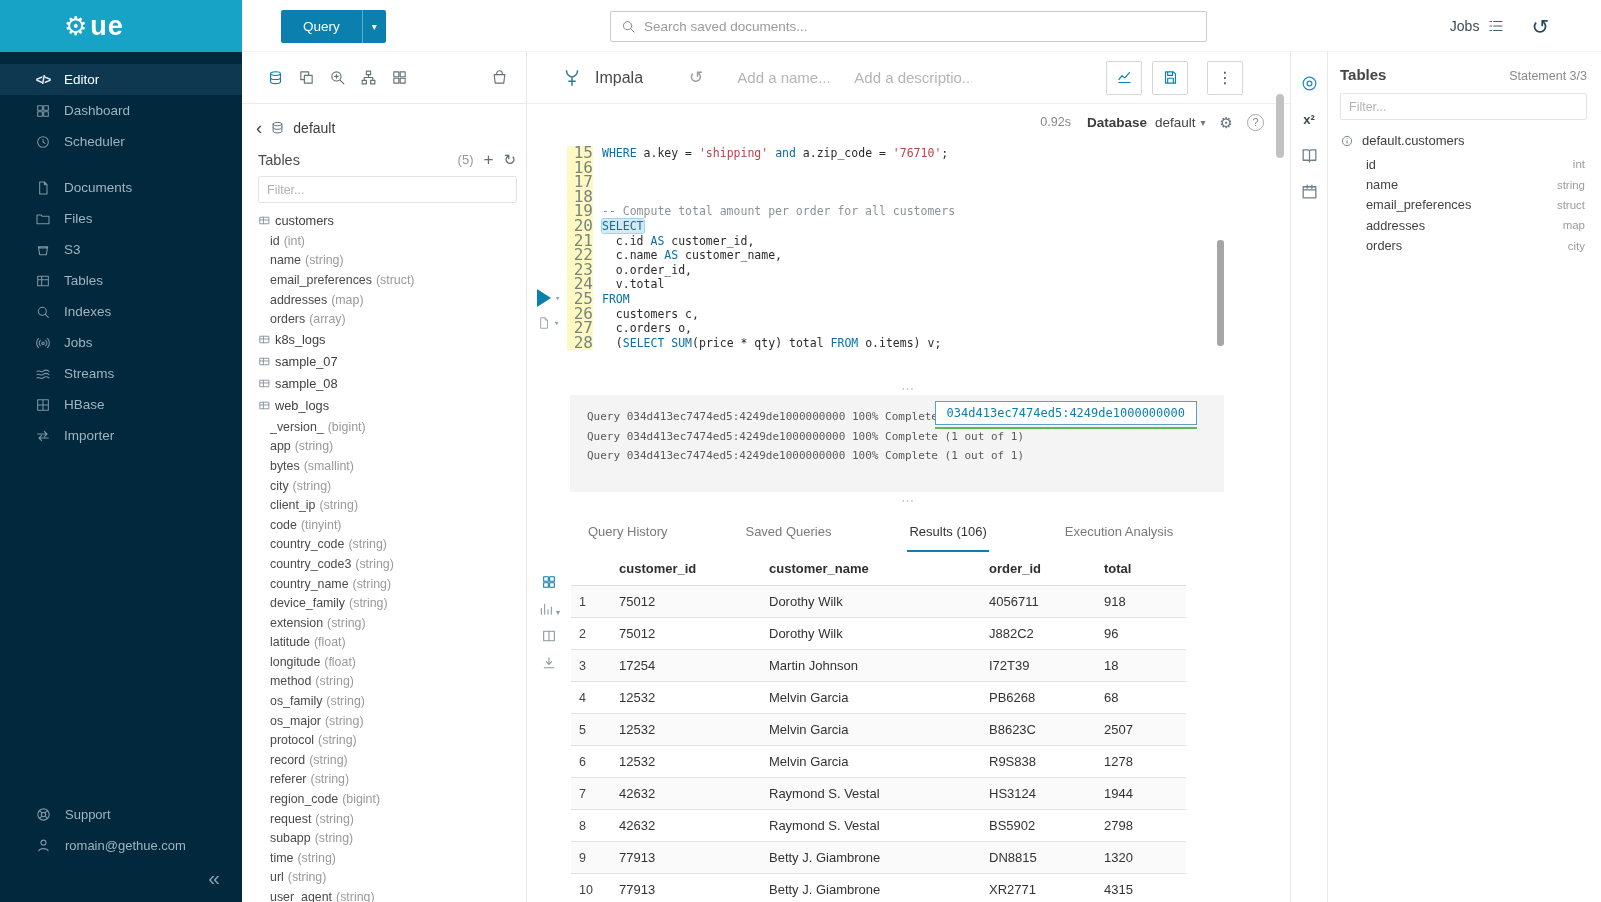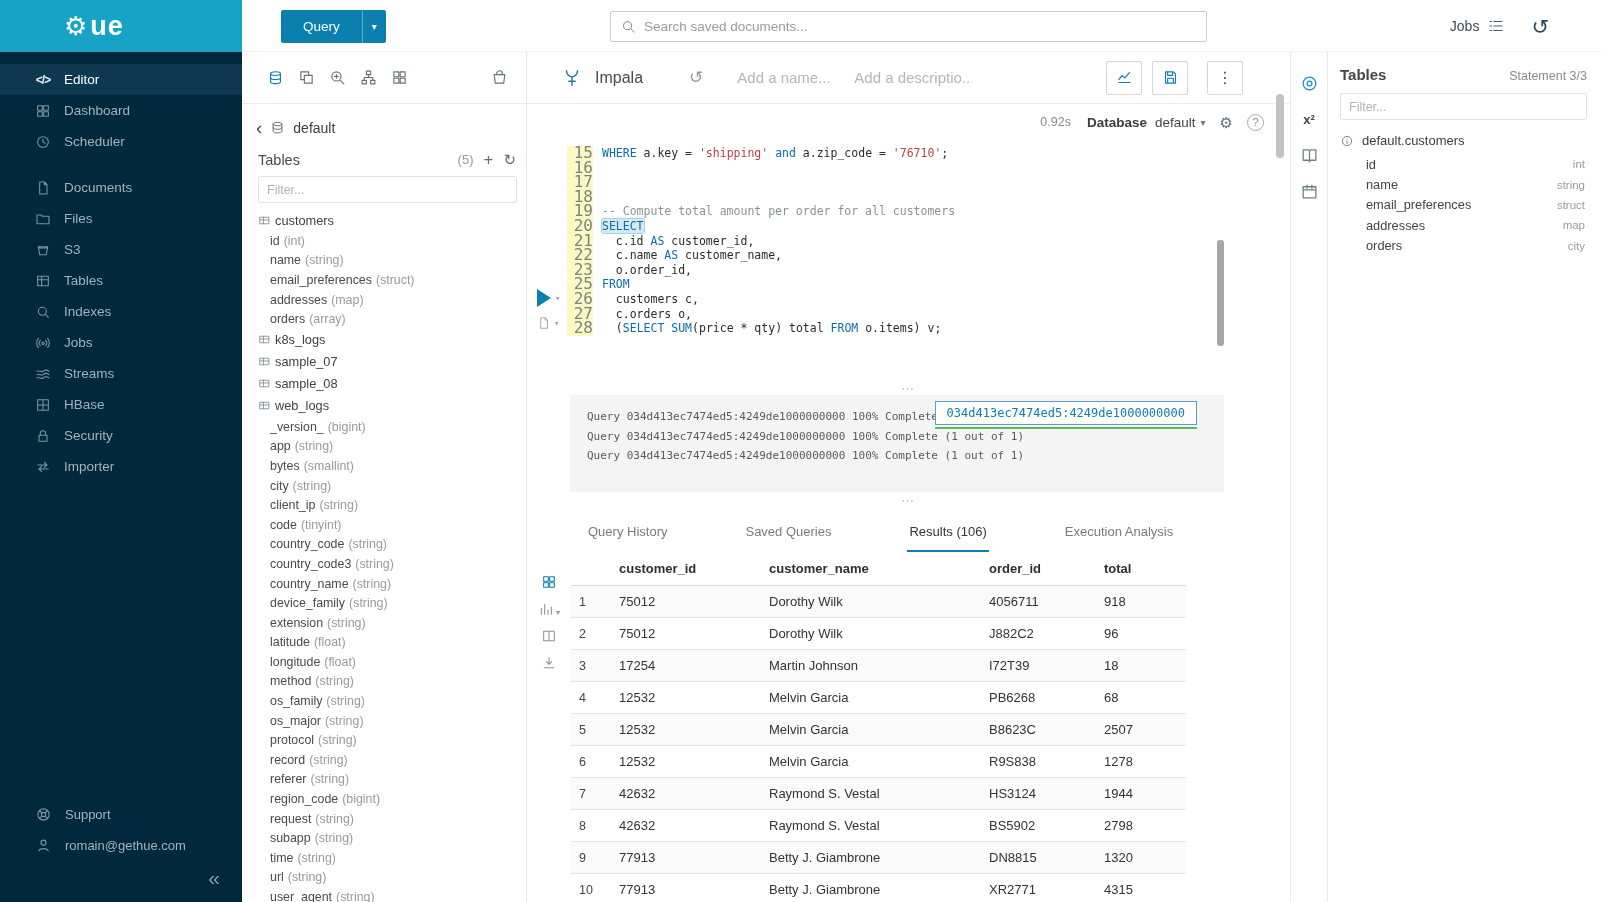--- a/index.html
+++ b/index.html
@@ -243,28 +243,20 @@
           <span class="icn">
             <svg viewBox="0 0 24 24">
               <path d="M4 4h16v16H4zM4 12h16M12 4v16"></path>
             </svg>
           </span>
           <span class="nav-label">HBase</span>
         </div>
         <div class="nav-item">
           <span class="icn">
             <svg viewBox="0 0 24 24">
-              <path d="M8 11V8a4 4 0 0 1 8 0v3M6 11h12v9H6z"></path>
-            </svg>
-          </span>
-          <span class="nav-label">Security</span>
-        </div>
-        <div class="nav-item">
-          <span class="icn">
-            <svg viewBox="0 0 24 24">
               <path d="M4 9h13M14 5l4 4-4 4M20 15H7M10 19l-4-4 4-4"></path>
             </svg>
           </span>
           <span class="nav-label">Importer</span>
         </div>
       </nav>
     <div class="sidebar-footer">
       <div class="sf-item">
         <span class="icn">
             <svg viewBox="0 0 24 24">
@@ -607,20 +599,24 @@
                 <span class="ln">21</span>
                 <span class="cl"><span class="tok-p">  c.id </span><span class="tok-k">AS</span><span class="tok-p"> customer_id,</span></span>
               </div>
               <div class="code-row">
                 <span class="ln">22</span>
                 <span class="cl"><span class="tok-p">  c.name </span><span class="tok-k">AS</span><span class="tok-p"> customer_name,</span></span>
               </div>
               <div class="code-row">
                 <span class="ln">23</span>
                 <span class="cl"><span class="tok-p">  o.order_id,</span></span>
+              </div>
+              <div class="code-row">
+                <span class="ln">24</span>
+                <span class="cl"><span class="tok-p">  v.total</span></span>
               </div>
               <div class="code-row">
                 <span class="ln">25</span>
                 <span class="cl"><span class="tok-k">FROM</span></span>
               </div>
               <div class="code-row">
                 <span class="ln">26</span>
                 <span class="cl"><span class="tok-p">  customers c,</span></span>
               </div>
               <div class="code-row">

